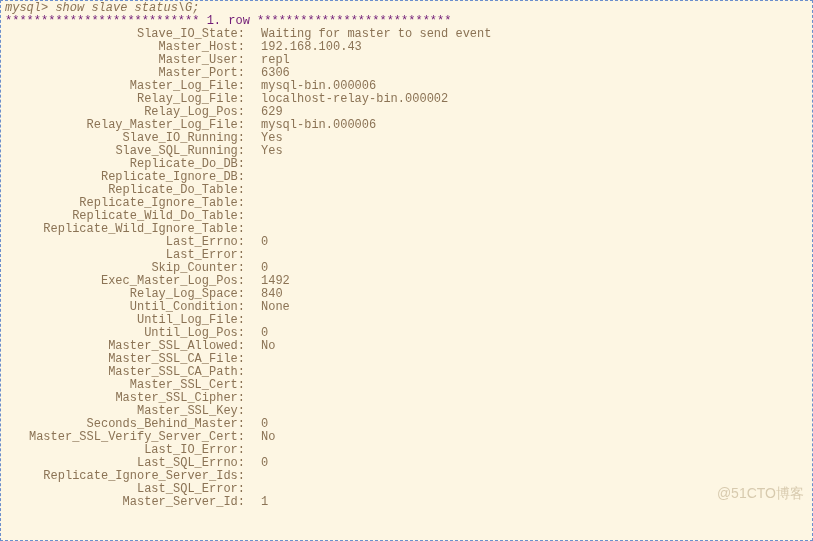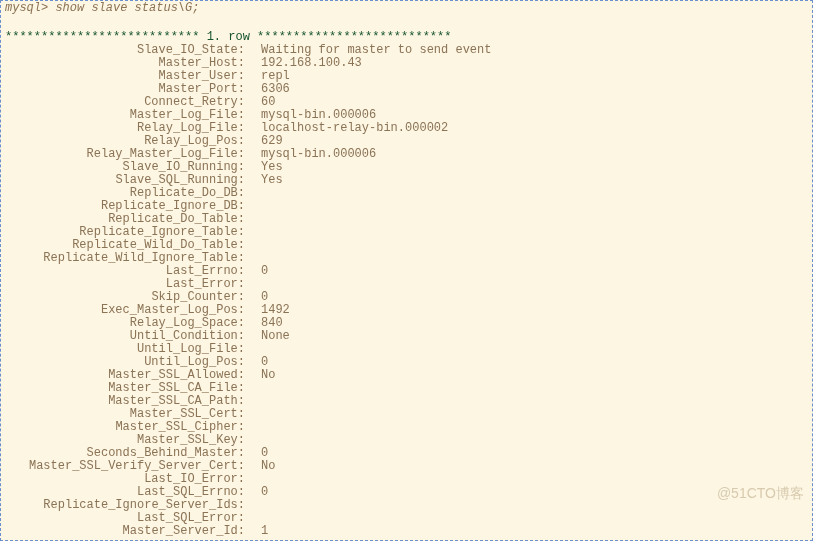--- a/index.html
+++ b/index.html
@@ -10,21 +10,21 @@
       font-family: 'Courier New', Consolas, monospace;
       font-size: 12px;
       line-height: 13px;
       color: #8B7355;
       border: 1px dashed #6B8ECC;
       overflow: hidden;
       padding: 1px 4px;
       position: relative;
     }
     .prompt { color: #8B7355; white-space: pre; font-style: italic; }
-    .row-hdr { color: #14532d; white-space: pre; margin-top: 16px; }
+    .row-hdr { color: #701a75; white-space: pre; }
     .line { white-space: pre; }
     .lbl { display: inline-block; width: 240px; text-align: right; }
     .val { margin-left: 16px; }
     .watermark {
       position: absolute;
       right: 8px;
       bottom: 40px;
       color: #C8B898;
       font-family: sans-serif;
       font-size: 14px;
@@ -36,21 +36,20 @@
 </head>
 <body>
 
 <div class="prompt">mysql&gt; show slave status\G;</div>
 <div class="row-hdr">*************************** 1. row ***************************</div>
 <div id="rows">
     <div class="line"><span class="lbl">Slave_IO_State:</span><span class="val">Waiting for master to send event</span></div>
     <div class="line"><span class="lbl">Master_Host:</span><span class="val">192.168.100.43</span></div>
     <div class="line"><span class="lbl">Master_User:</span><span class="val">repl</span></div>
     <div class="line"><span class="lbl">Master_Port:</span><span class="val">6306</span></div>
-    <div class="line"><span class="lbl">Connect_Retry:</span><span class="val">60</span></div>
     <div class="line"><span class="lbl">Master_Log_File:</span><span class="val">mysql-bin.000006</span></div>
     <div class="line"><span class="lbl">Relay_Log_File:</span><span class="val">localhost-relay-bin.000002</span></div>
     <div class="line"><span class="lbl">Relay_Log_Pos:</span><span class="val">629</span></div>
     <div class="line"><span class="lbl">Relay_Master_Log_File:</span><span class="val">mysql-bin.000006</span></div>
     <div class="line"><span class="lbl">Slave_IO_Running:</span><span class="val">Yes</span></div>
     <div class="line"><span class="lbl">Slave_SQL_Running:</span><span class="val">Yes</span></div>
     <div class="line"><span class="lbl">Replicate_Do_DB:</span><span class="val"></span></div>
     <div class="line"><span class="lbl">Replicate_Ignore_DB:</span><span class="val"></span></div>
     <div class="line"><span class="lbl">Replicate_Do_Table:</span><span class="val"></span></div>
     <div class="line"><span class="lbl">Replicate_Ignore_Table:</span><span class="val"></span></div>

